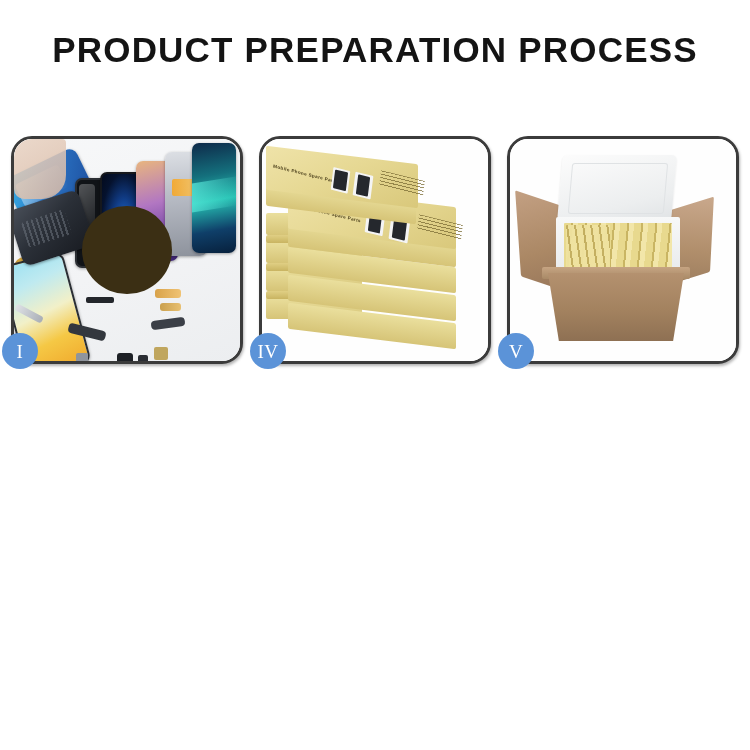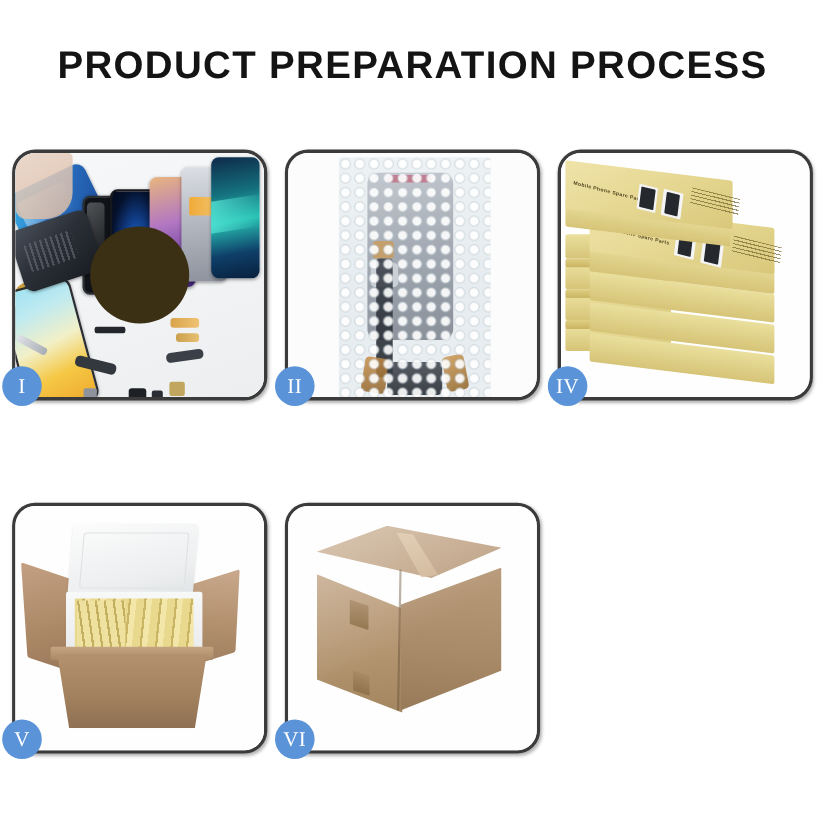--- a/index.html
+++ b/index.html
@@ -6,21 +6,21 @@
   body{
     width:750px;height:750px;
     background:#ffffff;
     font-family:"Liberation Sans","DejaVu Sans",sans-serif;
     overflow:hidden;
     position:relative;
   }
   .page{width:750px;height:750px;position:relative;}
 
   
-  .header{padding-top:42px;text-align:center;}
+  .header{padding-top:32px;text-align:center;}
   .title{
     font-size:35px;
     font-weight:bold;
     letter-spacing:1.2px;
     color:#141414;
     line-height:1.05;
     font-family:"Liberation Sans","DejaVu Sans",sans-serif;
   }
   .subtitle{
     margin-top:11px;
@@ -305,37 +305,20 @@
         <div class="part pt-cam"></div>
         <div class="part pt-btn"></div>
         <div class="part pt-sim"></div>
         <div class="part pt-chip"></div>
         <div class="pt-tweez"></div>
         <div class="pt-screws"></div>
       </div>
       <div class="badge">I</div>
     </div>
 
-    <div class="panel">
-      <div class="canvas p2">
-        <div class="bagwrap">
-          <div class="lcd">
-            <div class="lcd-top"></div>
-          </div>
-          <div class="flexpad2"></div>
-          <div class="flexpad"></div>
-          <div class="flexstrip"></div>
-          <div class="conn-l"></div>
-          <div class="conn-mid"></div>
-          <div class="conn-r"></div>
-          <div class="bubbles"></div>
-        </div>
-      </div>
-      <div class="badge">II</div>
-    </div>
 
 
     <div class="panel">
       <div class="canvas p4">
         <div class="stack">
 
           <div class="kbox kb-front" style="left:4px;top:152px;width:96px;height:22px;"></div>
           <div class="kbox kb-side" style="left:4px;top:146px;width:96px;height:8px;"></div>
           <div class="kbox kb-front" style="left:4px;top:124px;width:96px;height:22px;"></div>
           <div class="kbox kb-side" style="left:4px;top:118px;width:96px;height:8px;"></div>
@@ -383,28 +366,15 @@
         <div class="foam-lid"></div>
         <div class="foam-box"></div>
         <div class="ybars"></div>
         <div class="ybars2"></div>
         <div class="carton-lip"></div>
         <div class="carton-front"></div>
       </div>
       <div class="badge">V</div>
     </div>
 
-    <div class="panel">
-      <div class="canvas p6">
-        <div class="c6-top"></div>
-        <div class="c6-left"></div>
-        <div class="c6-right"></div>
-        <div class="c6-tape"></div>
-        <div class="c6-seam"></div>
-        <div class="c6-tab1"></div>
-        <div class="c6-tab2"></div>
-        <div class="c6-wrap"></div>
-      </div>
-      <div class="badge">VI</div>
-    </div>
 
   </div>
 </div>
 
 </body></html>

